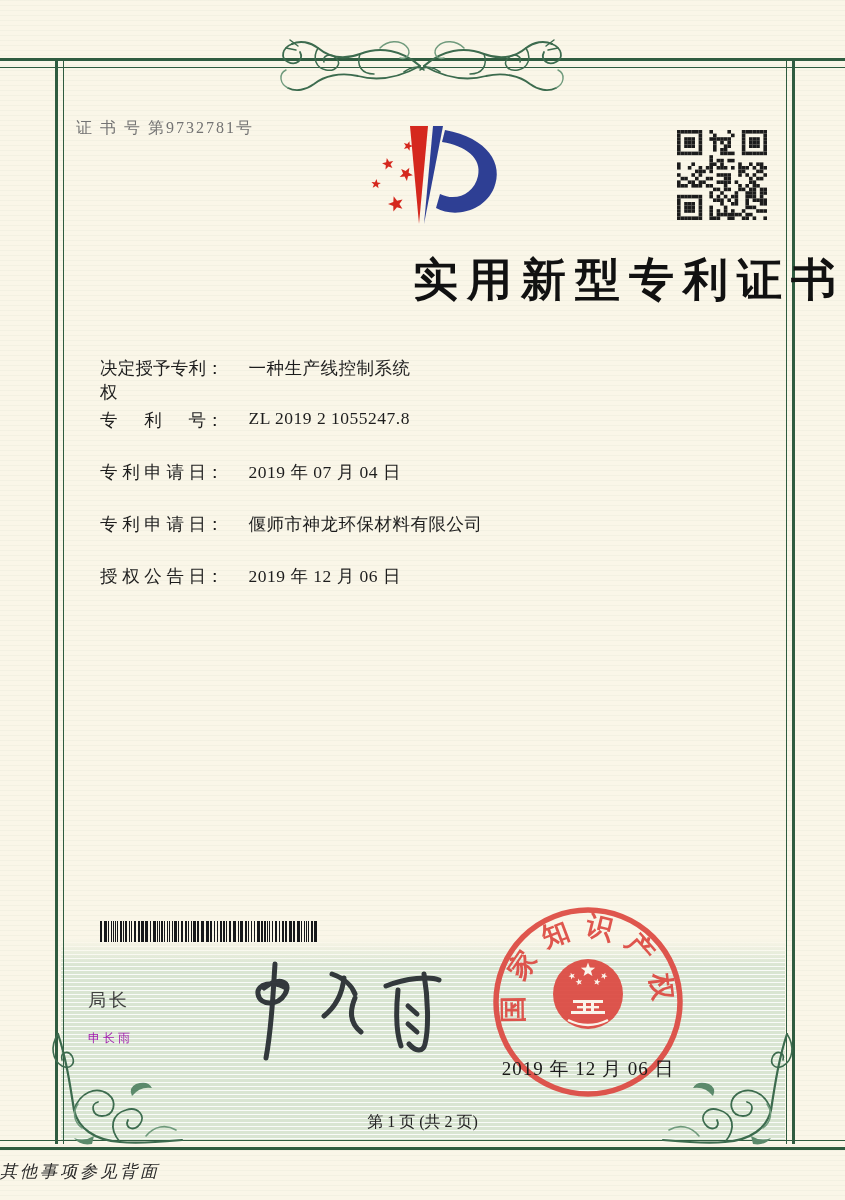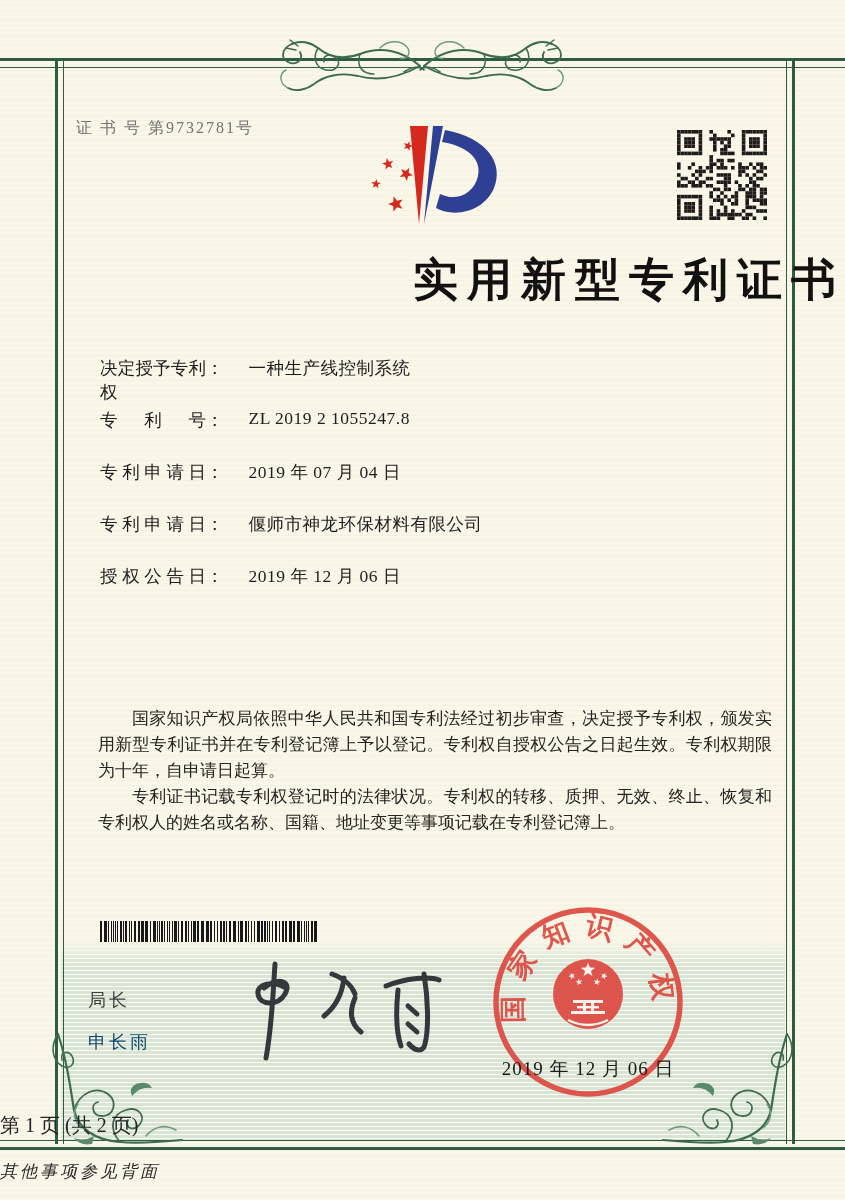--- a/index.html
+++ b/index.html
@@ -34,26 +34,26 @@
   .f-colon{display:inline-block;vertical-align:top;}
   .f-value{display:inline-block;margin-left:25px;vertical-align:top;letter-spacing:.5px;}
   .grant-row{display:flex;height:52px;flex-direction:column;}
   .g1{width:325px;}
   .g2 .f-label{width:92px;}
   .body-text{position:absolute;left:98px;top:706px;width:674px;
     font-size:17px;line-height:26px;text-align:justify;color:#22251f;}
   .body-text p{margin:0;text-indent:2em;}
   .barcode{position:absolute;left:100px;top:921px;width:222px;height:21px;}
   .dir-label{position:absolute;left:88px;top:988px;font-size:18px;letter-spacing:3px;color:#404040;}
-  .dir-name{position:absolute;left:88px;top:1030px;font-size:18px;letter-spacing:3px;color:#0c4a6e;}
+  .dir-name{position:absolute;left:88px;top:1030px;font-size:12px;letter-spacing:3px;color:#a21caf;}
   .signature{position:absolute;left:228px;top:948px;width:215px;height:118px;}
   .seal{position:absolute;left:488px;top:902px;width:200px;height:200px;opacity:.93;}
   .seal-date{position:absolute;left:498px;top:1056px;width:180px;text-align:center;
     font-size:19px;letter-spacing:1px;color:#1a1a1a;}
-  .page-num{position:absolute;left:0;top:1112px;width:845px;text-align:left;font-size:20px;color:#222;}
+  .page-num{position:absolute;left:0;top:1112px;width:845px;text-align:center;font-size:16px;color:#222;}
   .back-note{position:absolute;left:0;top:1160px;width:845px;
     font-size:17px;font-style:italic;letter-spacing:3px;color:#2a2a2a;}
   .orn-top{position:absolute;left:252px;top:26px;width:340px;height:72px;}
   .orn-bl{position:absolute;left:36px;top:1032px;width:150px;height:122px;}
   .orn-br{position:absolute;left:659px;top:1032px;width:150px;height:122px;transform:scaleX(-1);}
 </style>
 </head>
 <body>
 
 <div class="page">
@@ -422,24 +422,20 @@
     <div class="f-row">
       <span class="f-label">专利申请日</span><span class="f-colon">：</span><span class="f-value">偃师市神龙环保材料有限公司</span>
     </div>
     <div class="grant-row">
       <div class="g1">
         <span class="f-label">授权公告日</span><span class="f-colon">：</span><span class="f-value">2019 年 12 月 06 日</span>
       </div>
     </div>
   </div>
 
-  <div class="body-text">
-    <p>国家知识产权局依照中华人民共和国专利法经过初步审查，决定授予专利权，颁发实用新型专利证书并在专利登记簿上予以登记。专利权自授权公告之日起生效。专利权期限为十年，自申请日起算。</p>
-    <p>专利证书记载专利权登记时的法律状况。专利权的转移、质押、无效、终止、恢复和专利权人的姓名或名称、国籍、地址变更等事项记载在专利登记簿上。</p>
-  </div>
 
   <svg class="barcode" id="barcode-svg" viewBox="0 0 222 21" preserveAspectRatio="none">
       <rect x="0" y="0" width="2" height="21" fill="#16181a"></rect>
       <rect x="4" y="0" width="3" height="21" fill="#16181a"></rect>
       <rect x="8" y="0" width="1" height="21" fill="#16181a"></rect>
       <rect x="11" y="0" width="1" height="21" fill="#16181a"></rect>
       <rect x="13" y="0" width="1" height="21" fill="#16181a"></rect>
       <rect x="15" y="0" width="1" height="21" fill="#16181a"></rect>
       <rect x="17" y="0" width="1" height="21" fill="#16181a"></rect>
       <rect x="20" y="0" width="2" height="21" fill="#16181a"></rect>

